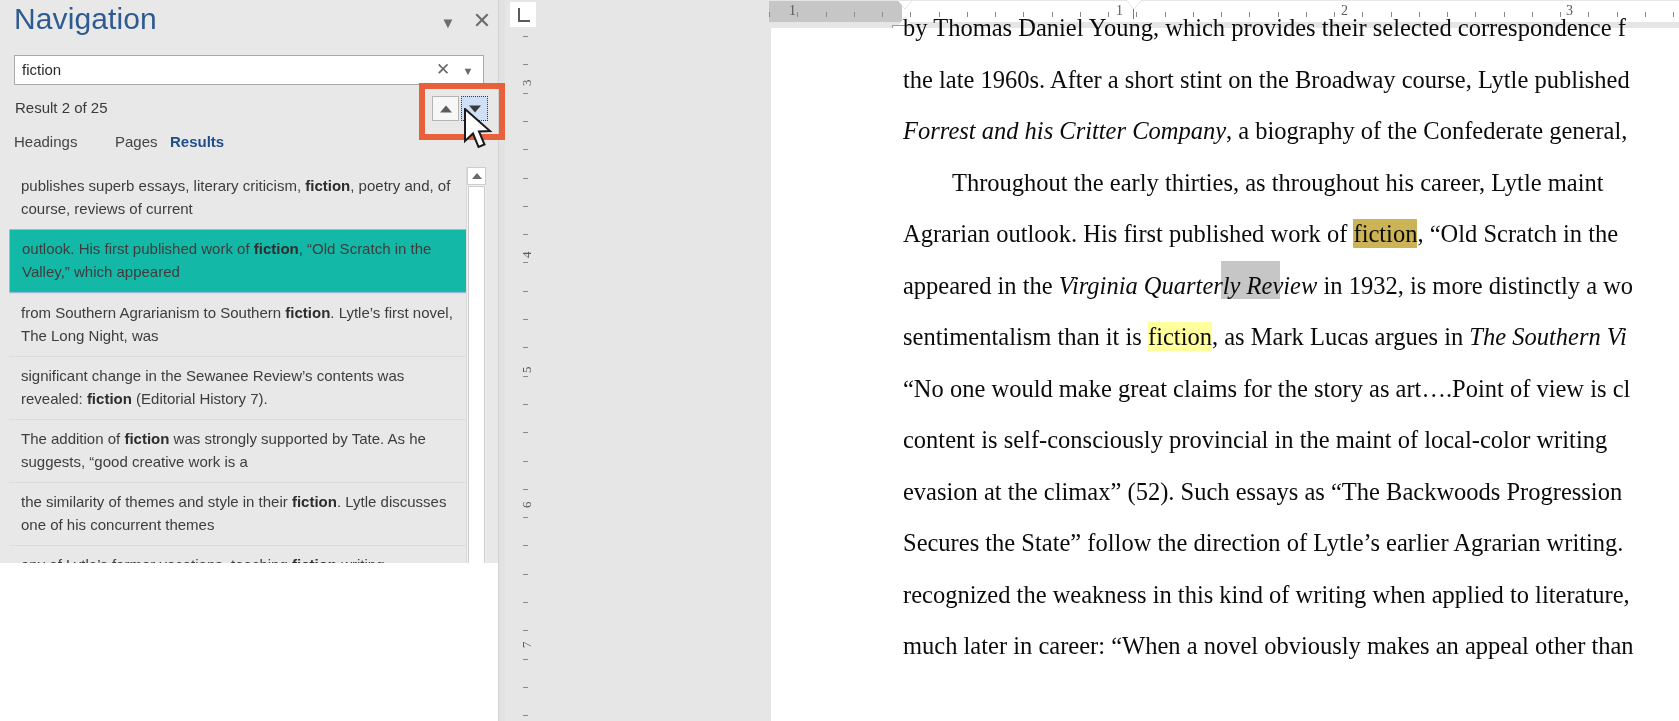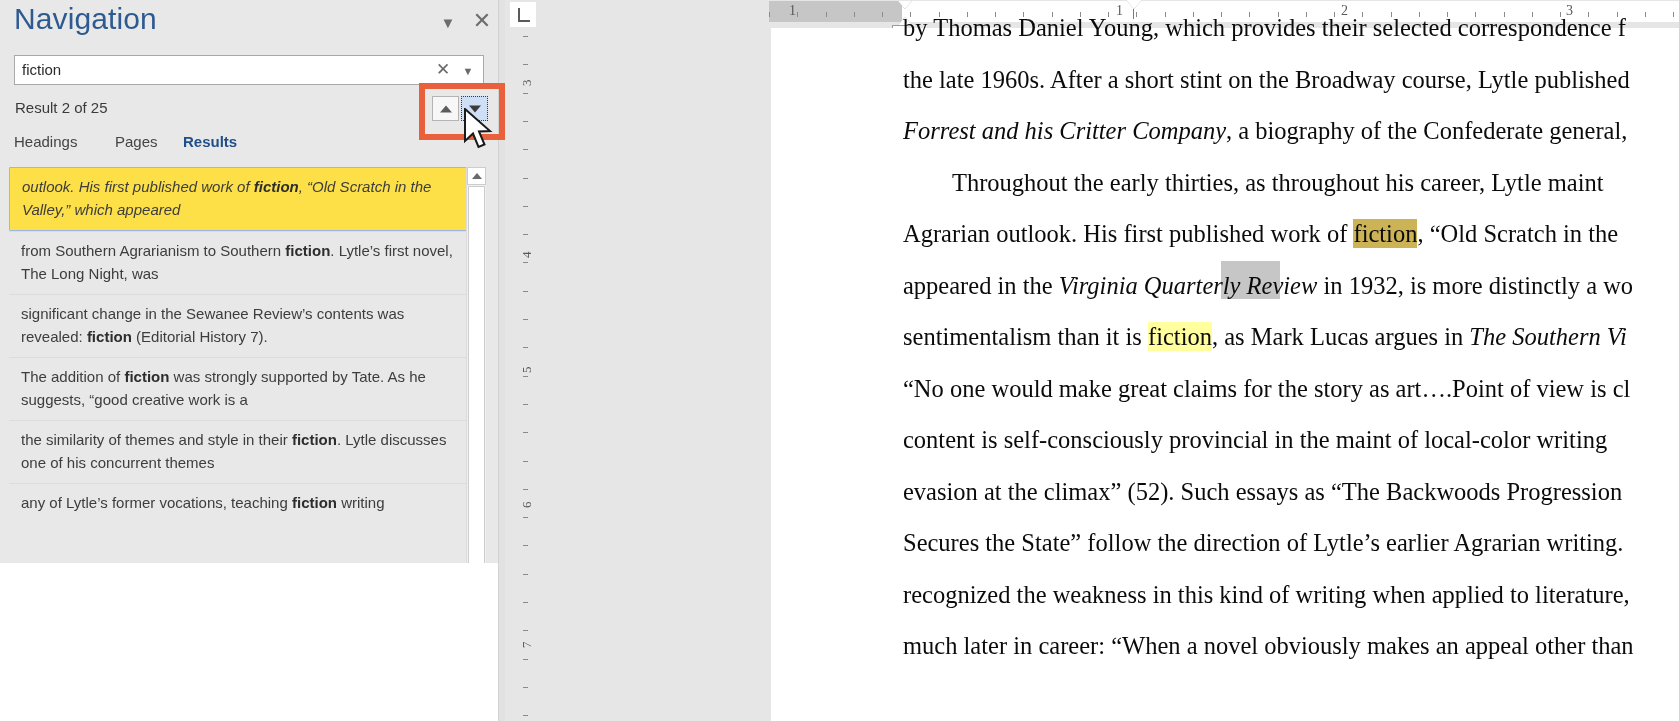--- a/index.html
+++ b/index.html
@@ -172,21 +172,21 @@
     color: #444444;
     cursor: pointer;
     white-space: nowrap;
   }
   .nav-tab.active {
     color: #1f4e89;
     font-weight: bold;
   }
   #tab-headings { left: 0px; }
   #tab-pages { left: 101px; }
-  #tab-results { left: 169px; }
+  #tab-results { left: 156px; }
 
   
   #results-area {
     position: absolute;
     left: 9px; top: 167px;
     width: 477px;
     height: 554px;
     background: #e8e8e8;
     box-sizing: border-box;
     overflow: hidden;
@@ -203,24 +203,23 @@
     box-sizing: border-box;
     padding: 7px 12px 9px 12px;
     font-size: 15px;
     line-height: 23px;
     color: #3d3d3d;
     border-top: 1px solid #dcdcdc;
     cursor: pointer;
   }
   .result-item:first-child { border-top: none; }
   .result-item.selected {
-    background: #fde047;
+    background: #14b8a6;
     border: 1px solid #9db8de;
     border-radius: 1px;
-    font-style: italic;
   }
   .result-item b { font-weight: bold; color: #2d2d2d; }
 
   
   #list-scrollbar {
     position: absolute;
     right: 0px; top: 0;
     width: 19px; height: 554px;
     background: #f0f0f0;
     border-left: 1px solid #dcdcdc;
@@ -457,20 +456,21 @@
   </div>
 
   <div id="nav-tabs">
     <div class="nav-tab" id="tab-headings">Headings</div>
     <div class="nav-tab" id="tab-pages">Pages</div>
     <div class="nav-tab active" id="tab-results">Results</div>
   </div>
 
   <div id="results-area">
     <div id="results-list">
+        <div class="result-item"><span>publishes superb essays, literary criticism, </span><b>fiction</b><span>, poetry and, of course, reviews of current</span></div>
         <div class="result-item selected"><span>outlook.  His first published work of </span><b>fiction</b><span>, “Old Scratch in the Valley,” which appeared</span></div>
         <div class="result-item"><span>from Southern Agrarianism to Southern </span><b>fiction</b><span>. Lytle’s first novel, The Long Night, was</span></div>
         <div class="result-item"><span>significant change in the Sewanee Review’s contents was revealed: </span><b>fiction</b><span> (Editorial History 7).</span></div>
         <div class="result-item"><span>The addition of </span><b>fiction</b><span> was strongly supported by Tate. As he suggests, “good creative work is a</span></div>
         <div class="result-item"><span>the similarity of themes and style in their </span><b>fiction</b><span>. Lytle discusses one of his concurrent themes</span></div>
         <div class="result-item"><span>any of Lytle’s former vocations, teaching </span><b>fiction</b><span> writing</span></div>
       </div>
     <div id="list-scrollbar">
       <div id="list-scroll-up">
         <span class="tri up"></span>

